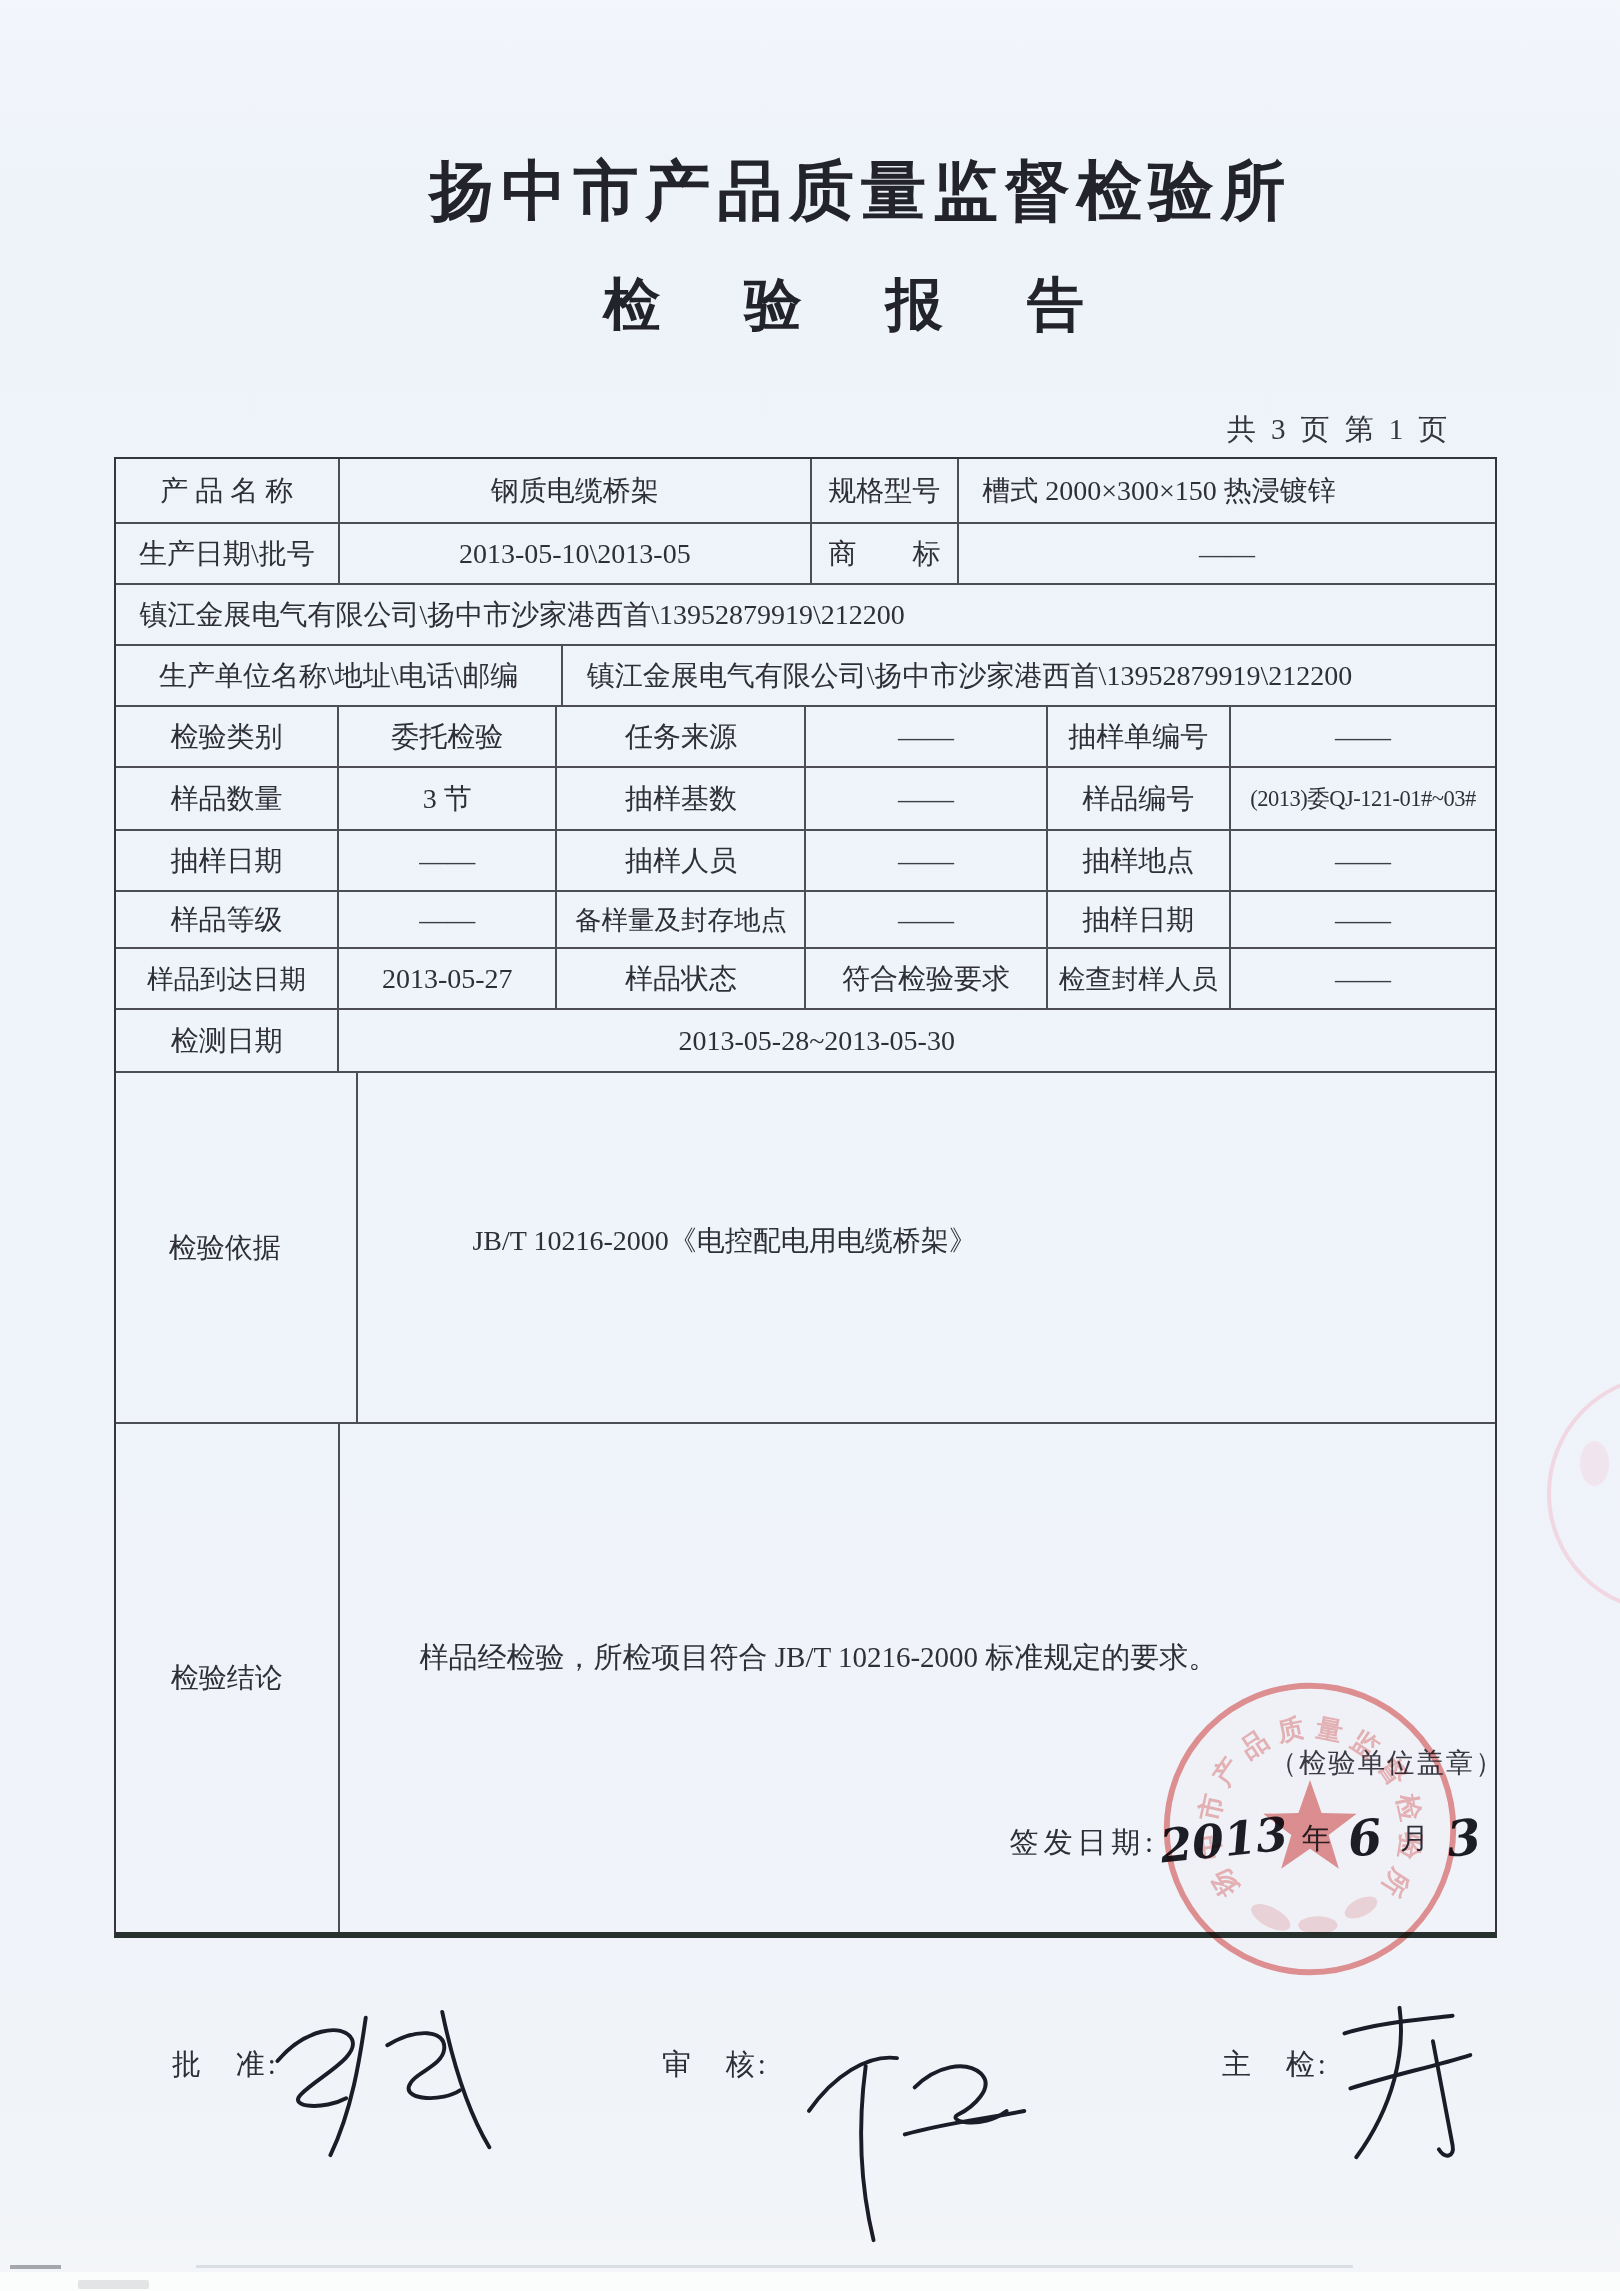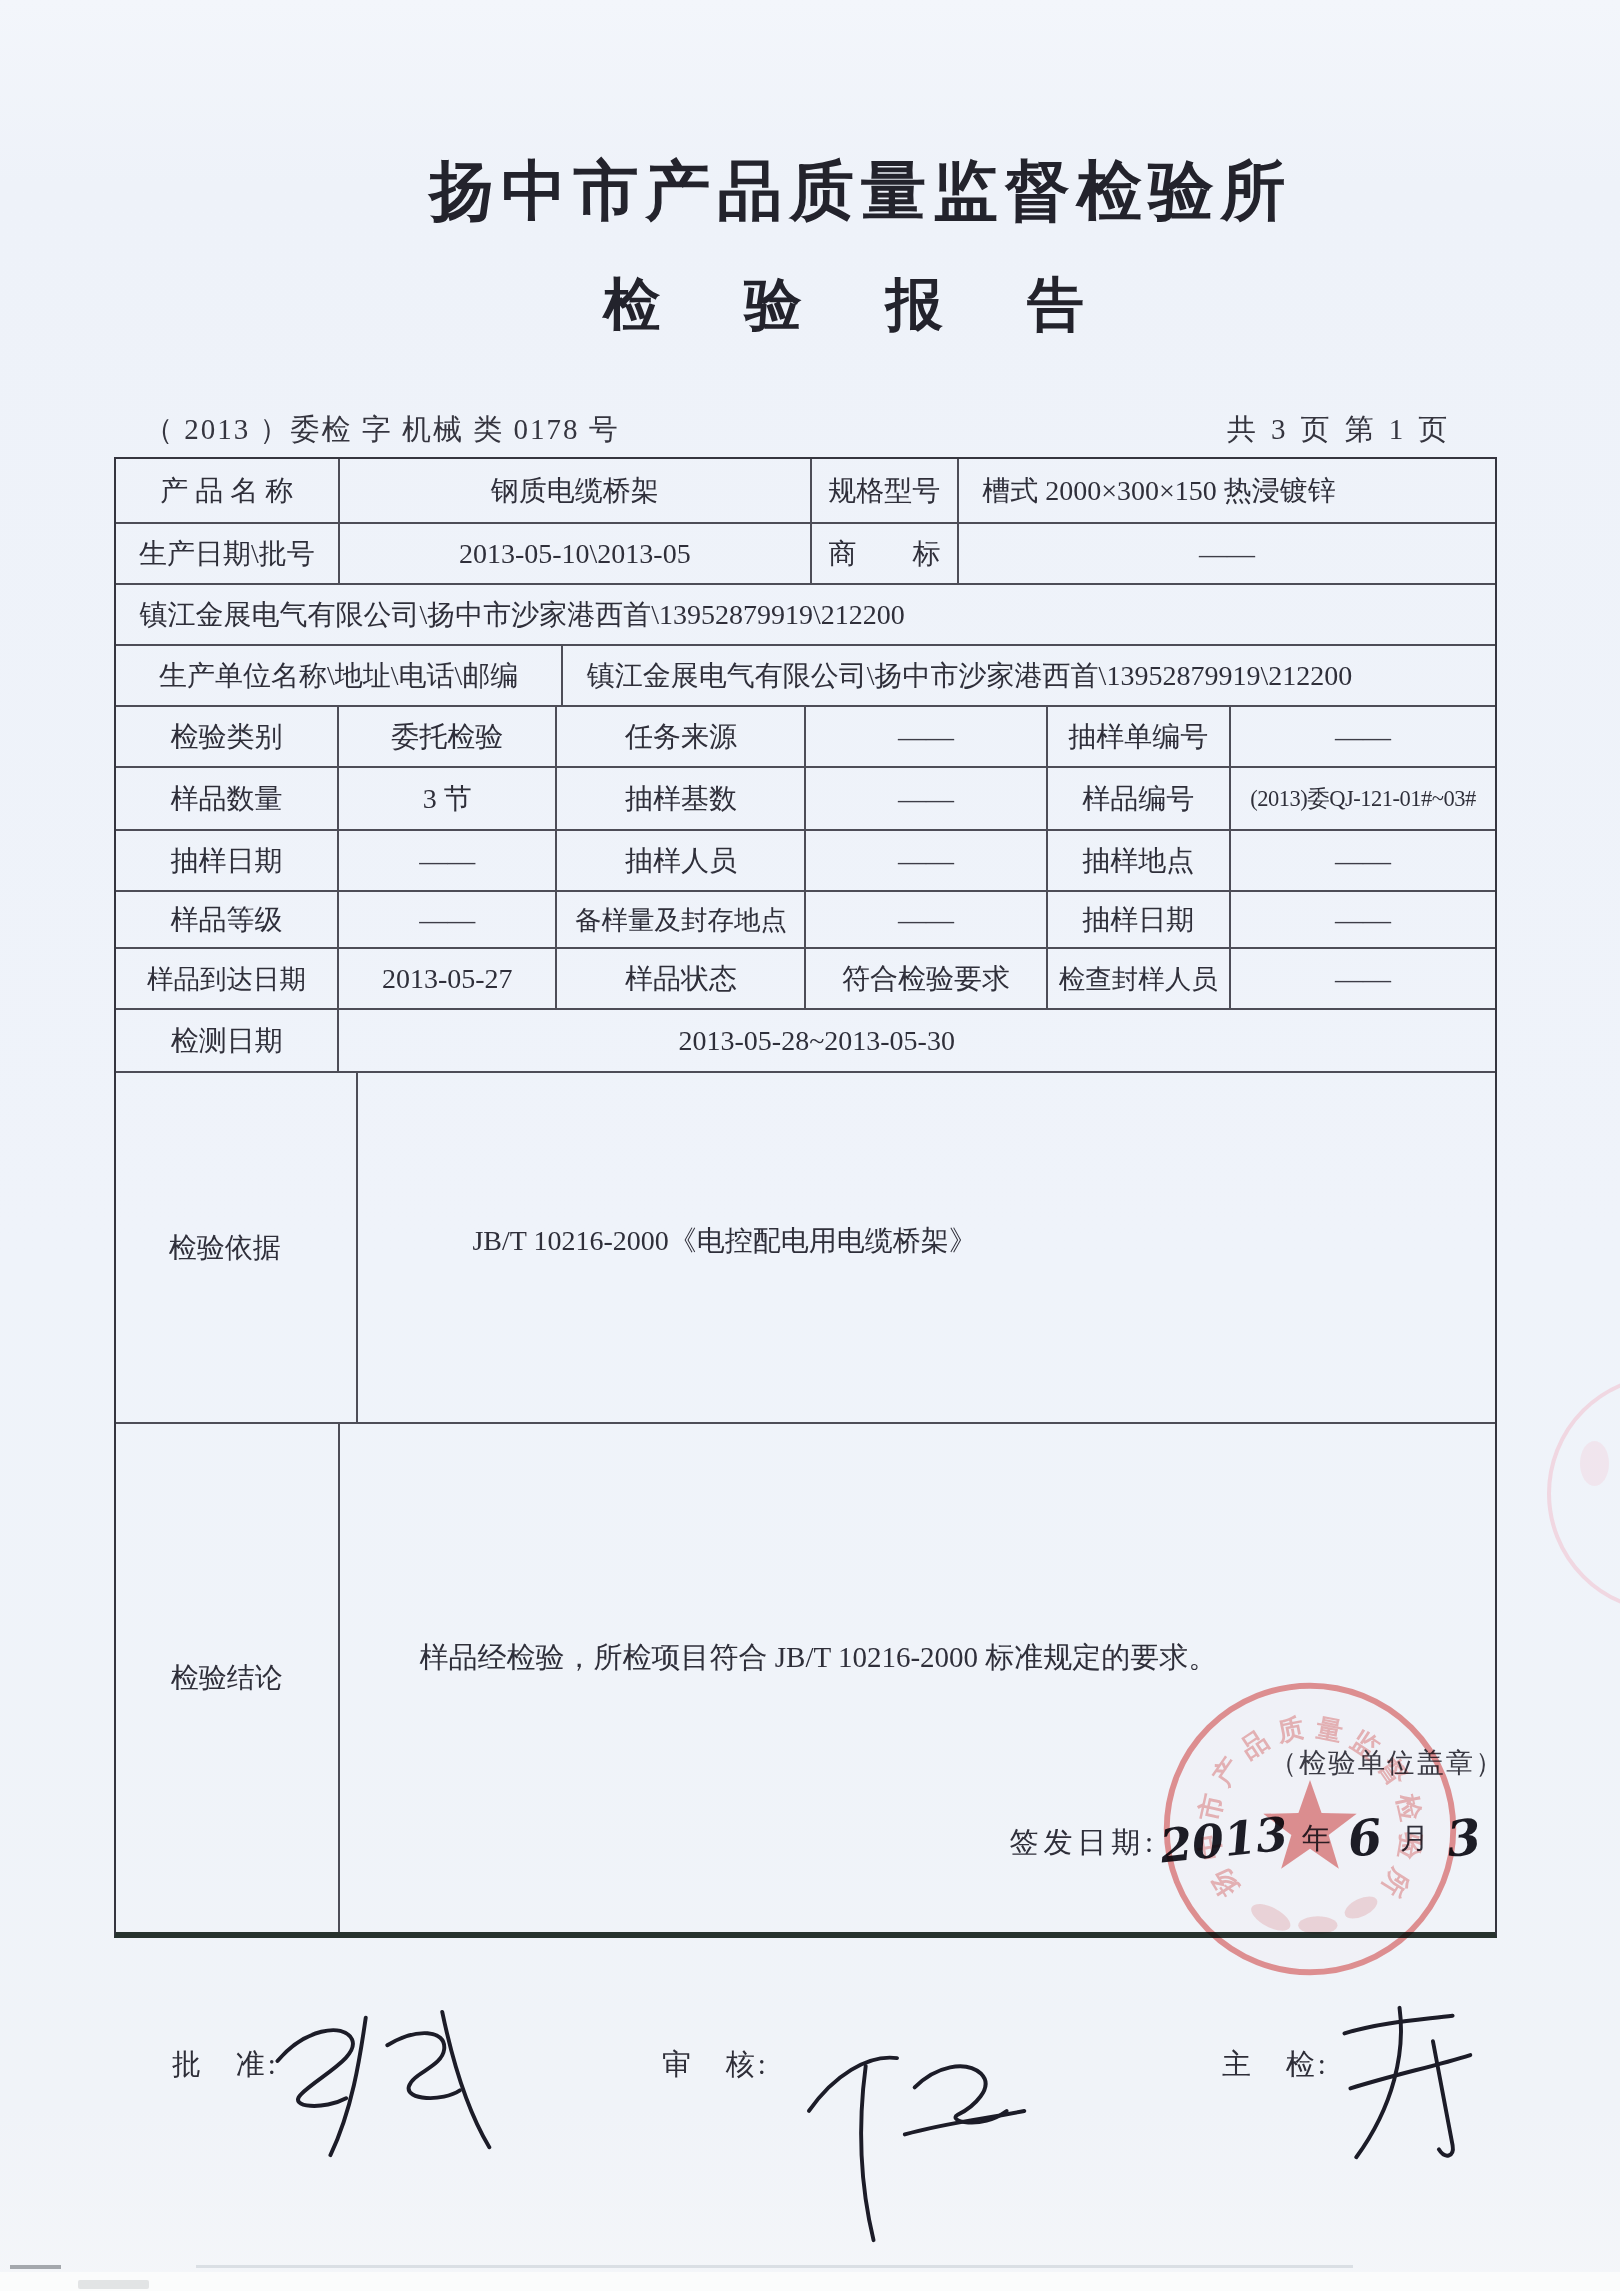--- a/index.html
+++ b/index.html
@@ -83,21 +83,20 @@
   .bottom-dashes{position:absolute;left:9.8px;top:2265px;width:51px;height:3.9px;background:#90959a;opacity:.8;}
   .bottom-mark{position:absolute;left:78px;top:2280px;width:71px;height:8.8px;background:#c9ccce;opacity:.5;border-radius:2px;}
 </style>
 </head>
 <body>
 
 <div class="page">
 
   <div class="org-title">扬中市产品质量监督检验所</div>
   <div class="report-title">检 验 报 告</div>
-  <div class="doc-line">（ 2013 ）委检 字 机械 类 0178 号</div>
   <div class="page-info">共 3 页 第 1 页</div>
 
   <div class="report-table">
 
     <div class="trow h64">
       <div class="cell w-l">产 品 名 称</div>
       <div class="cell w-v1">钢质电缆桥架</div>
       <div class="cell w-l2">规格型号</div>
       <div class="cell w-v2 left-pad">槽式 2000×300×150 热浸镀锌</div>
     </div>

